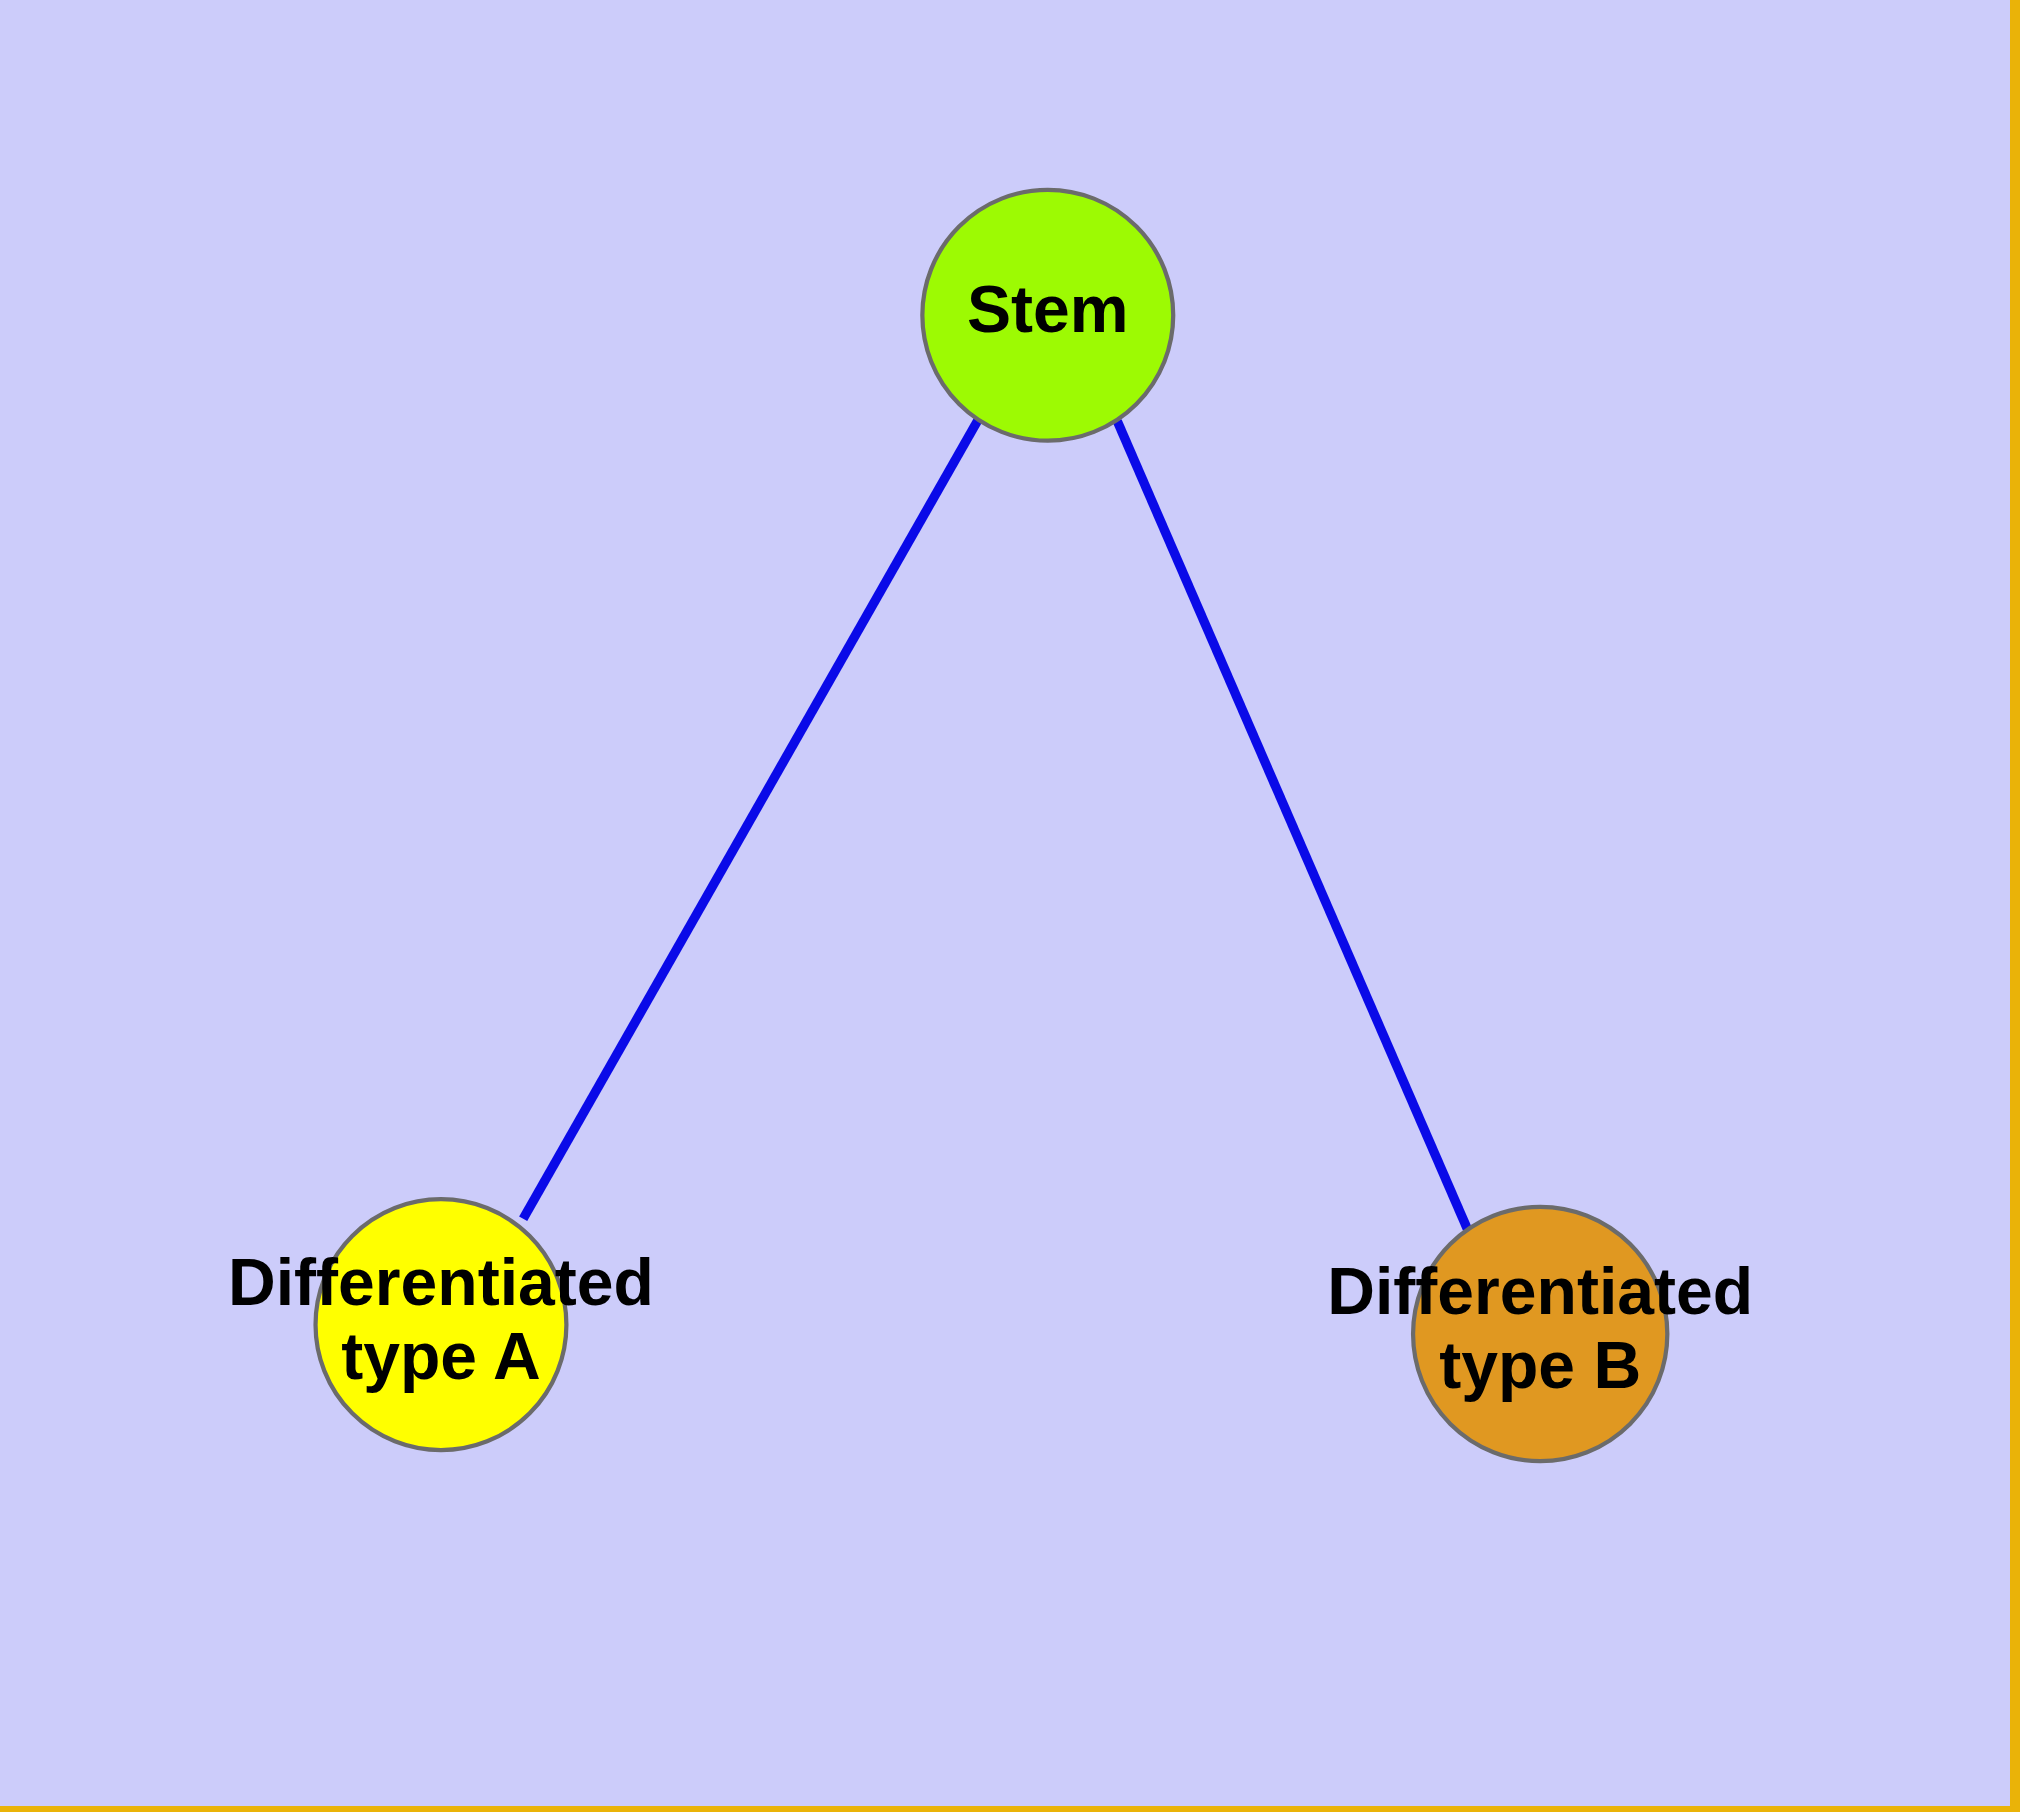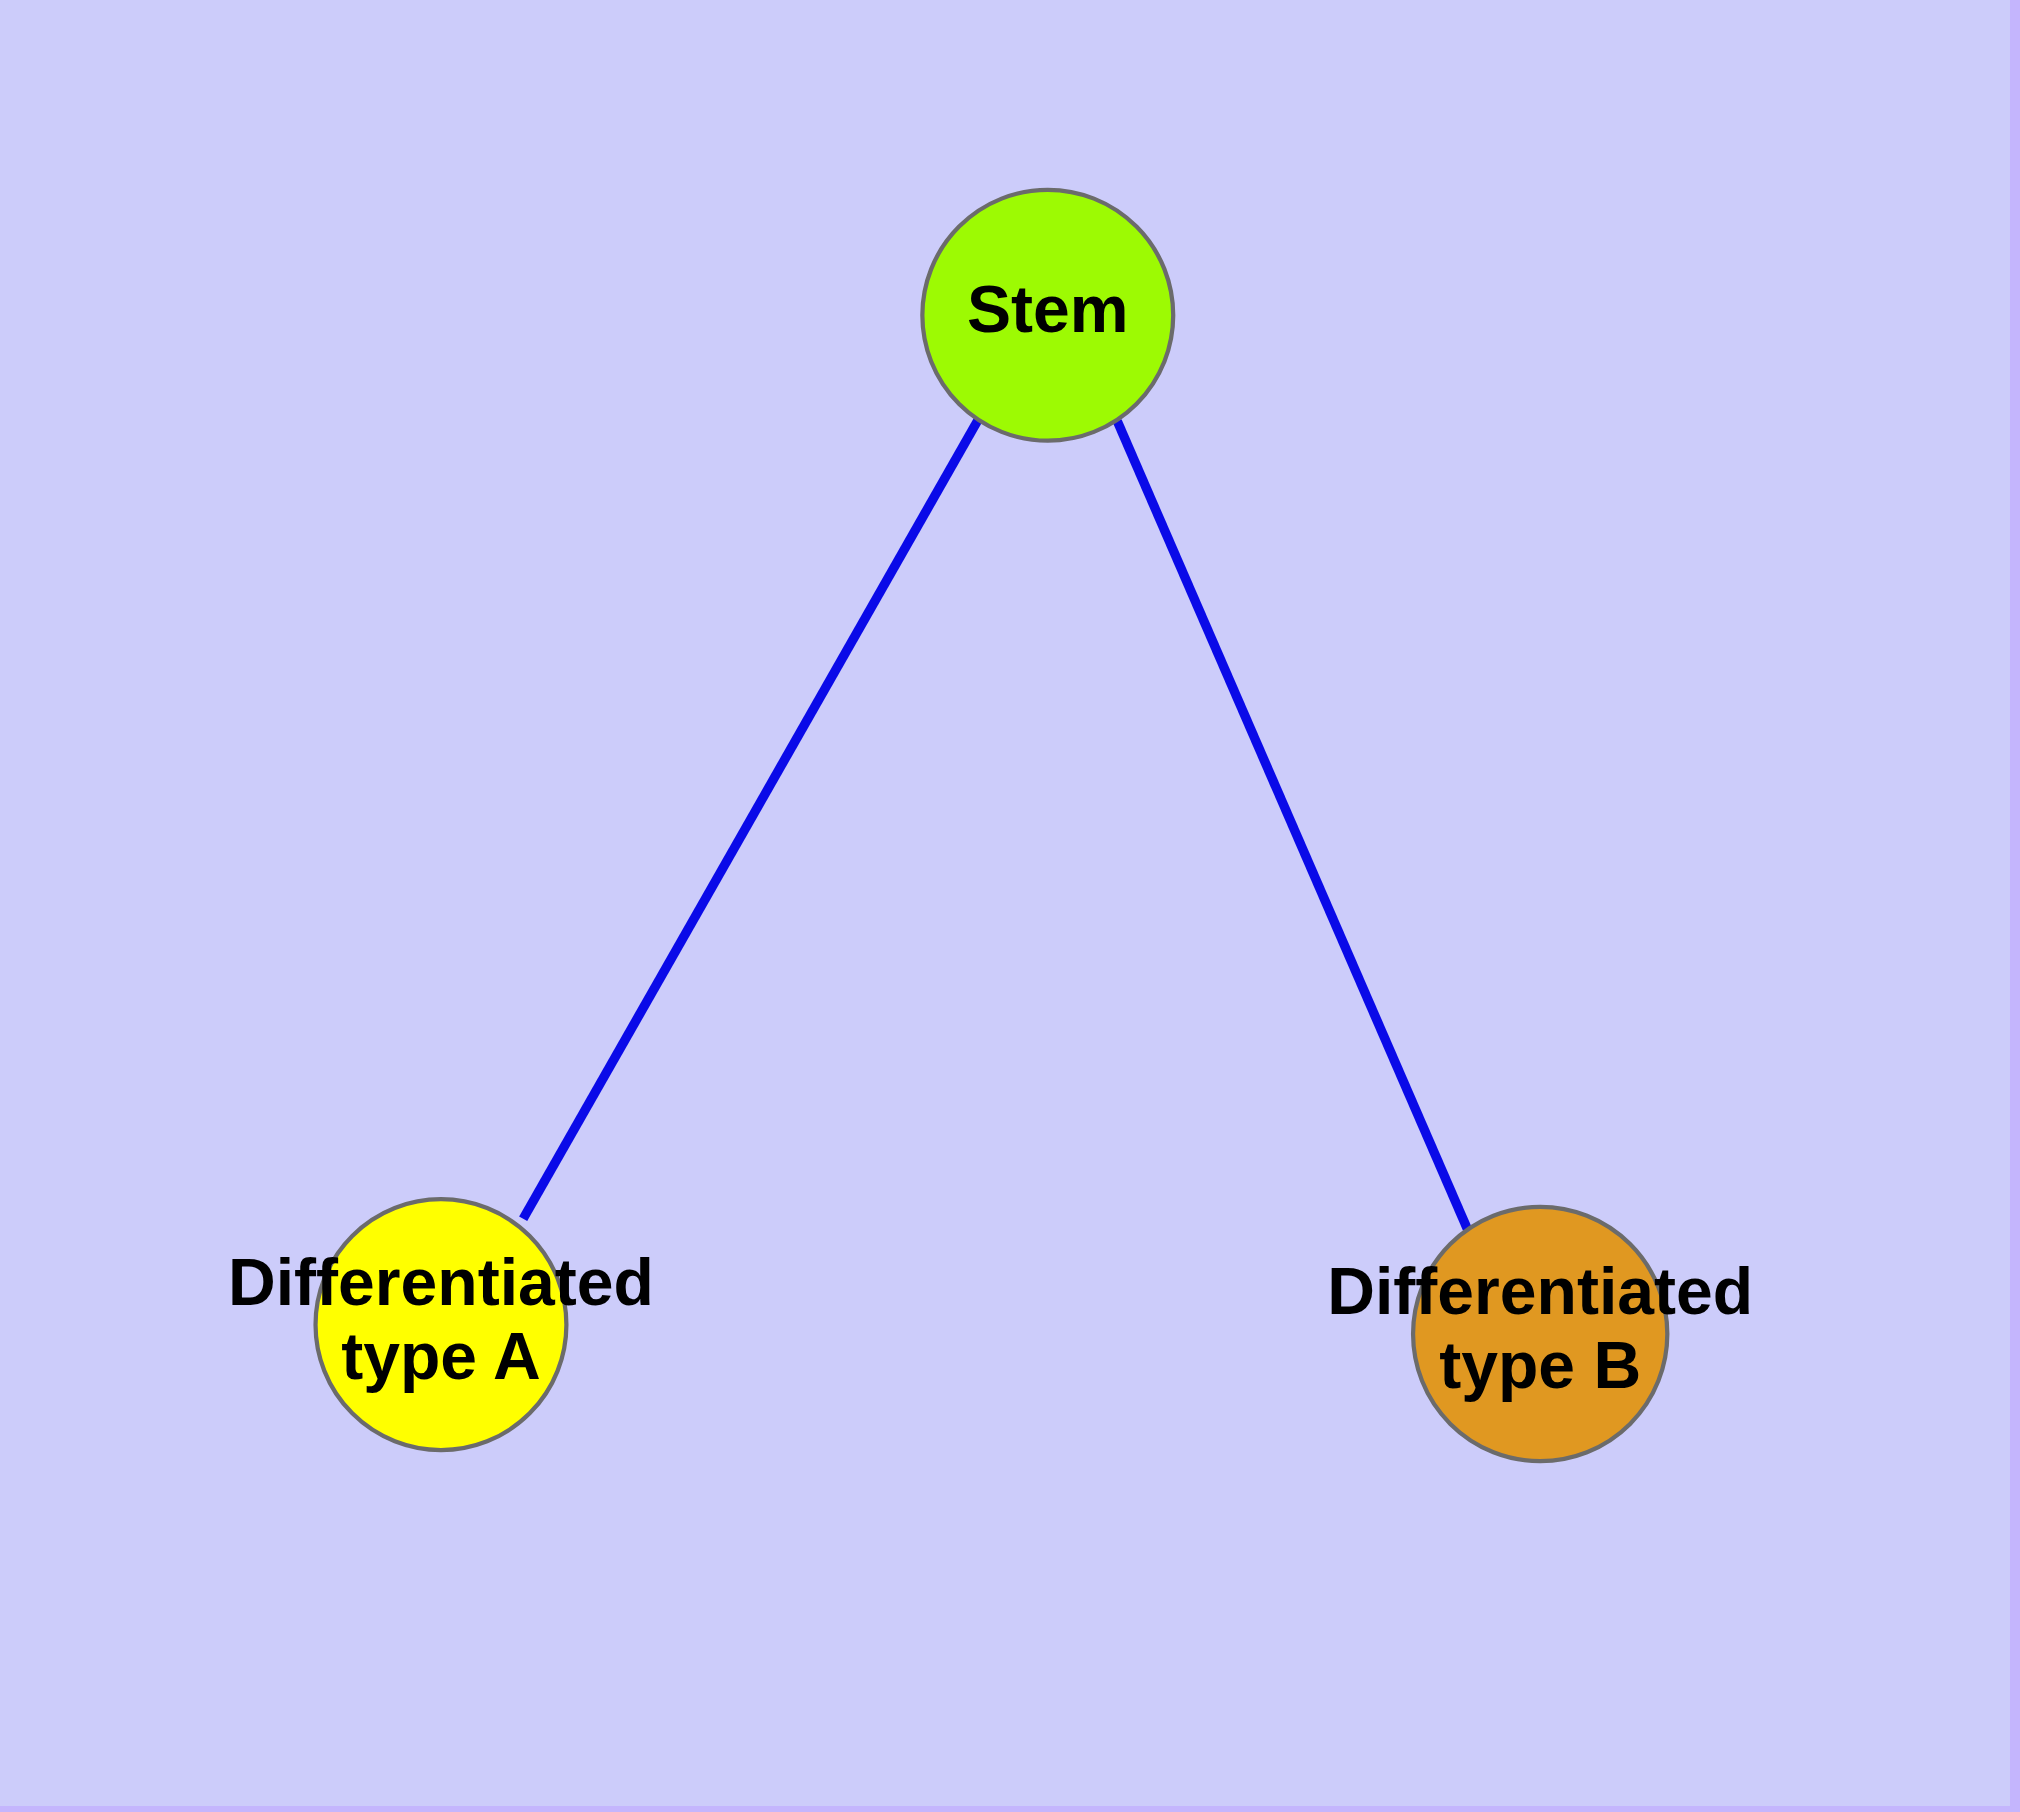--- a/index.html
+++ b/index.html
@@ -11,21 +11,21 @@
   body {
     width: 2021px;
     height: 1812px;
     overflow: hidden;
     font-family: "Liberation Sans", "DejaVu Sans", sans-serif;
   }
   #canvas {
     position: relative;
     width: 2021px;
     height: 1812px;
-    background: #c4b5fd;
+    background: #eab308;
   }
   #plot-area {
     position: absolute;
     left: 0;
     top: 0;
     width: 2010px;
     height: 1806px;
     background: #ccccfa;
   }
   #graph-svg {

